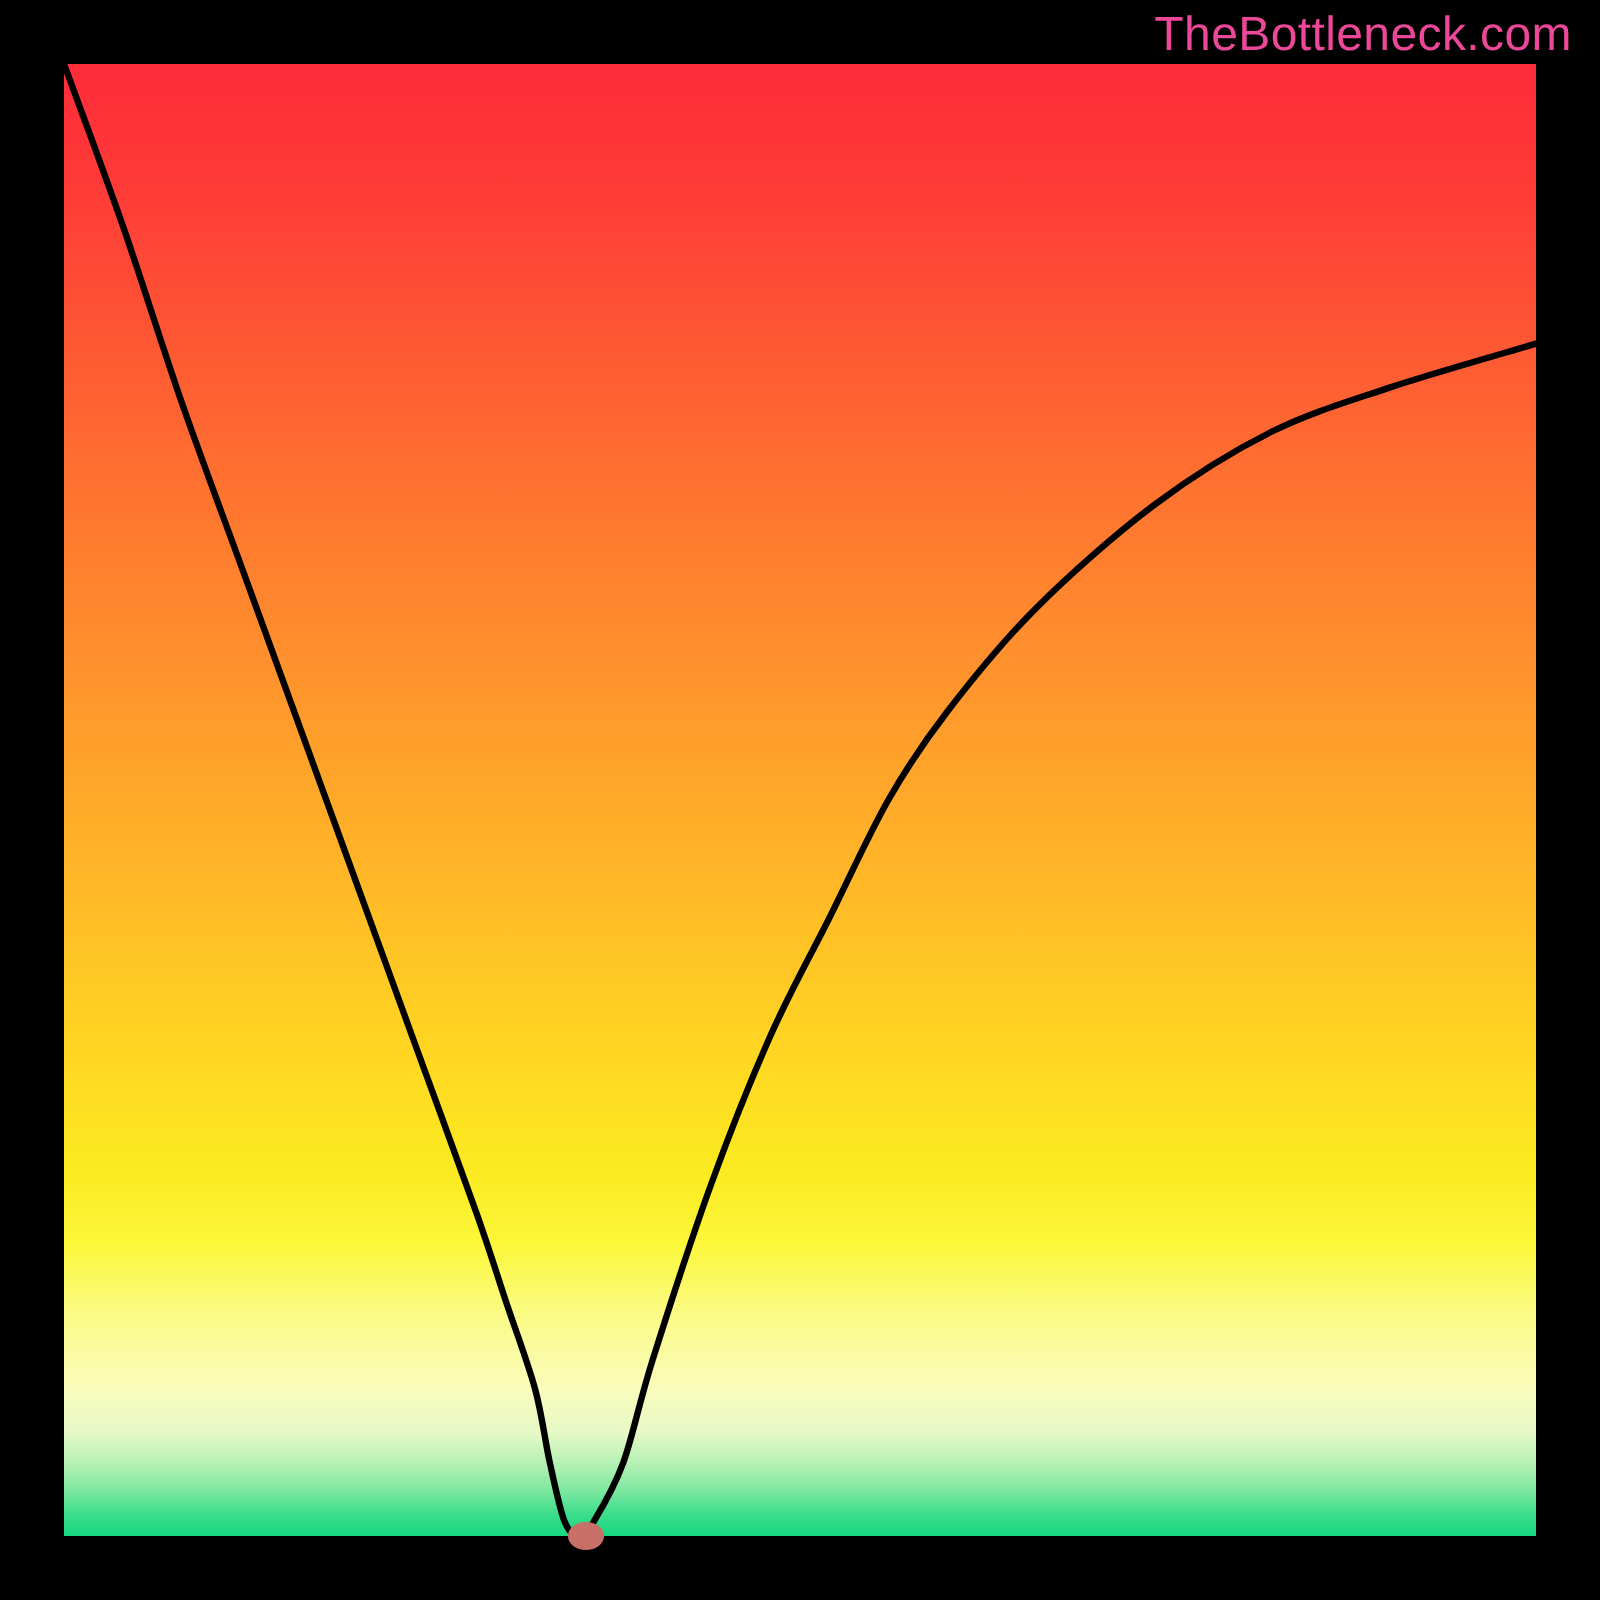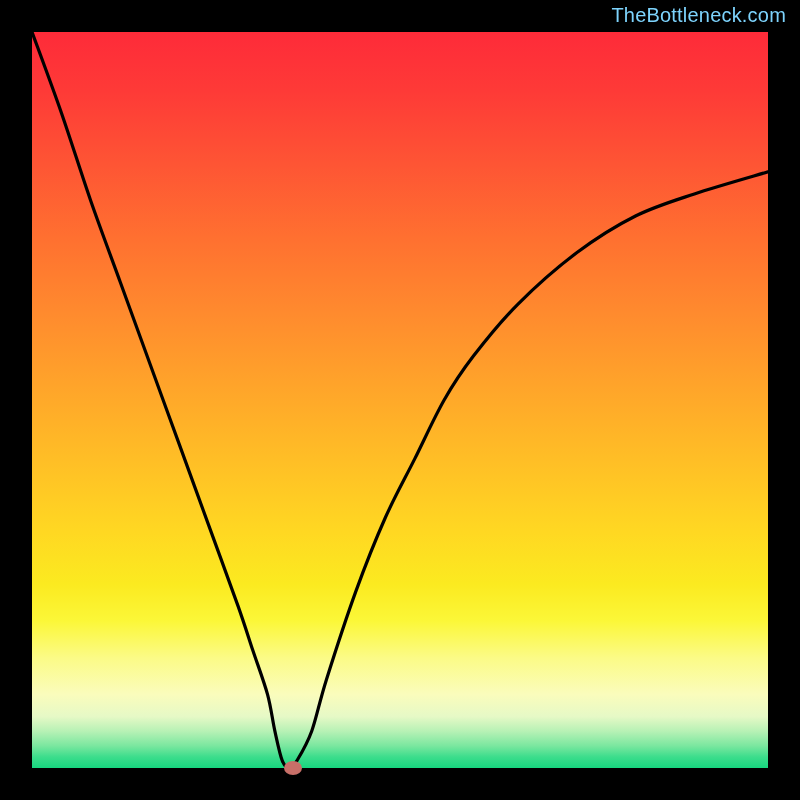--- a/index.html
+++ b/index.html
@@ -14,22 +14,22 @@
   .frame {
     position: relative;
     width: 800px;
     height: 800px;
     background: #000;
   }
   .watermark {
     position: absolute;
     top: 4px;
     right: 14px;
-    color: #7dd3fc;
-    font-size: 20px;
+    color: #ec4899;
+    font-size: 24px;
     font-weight: 500;
     letter-spacing: 0.2px;
     font-family: Arial, sans-serif;
   }
   .plot {
     position: absolute;
     left: 32px;
     top: 32px;
     width: 736px;
     height: 736px;

